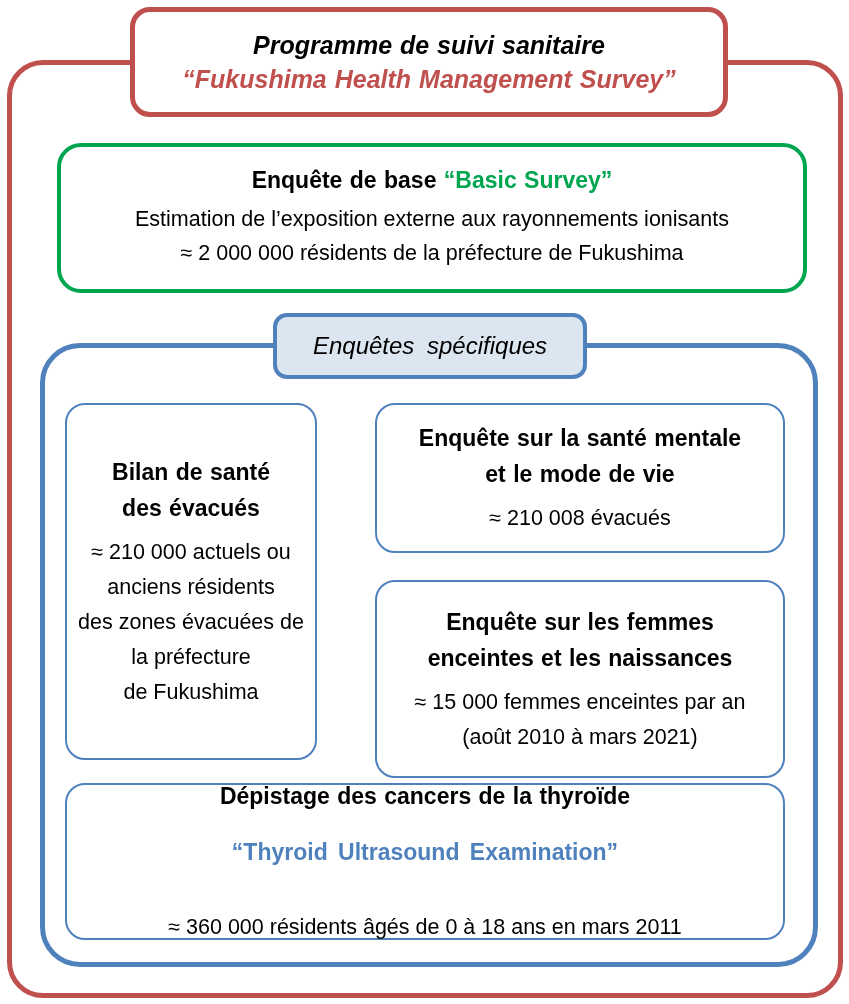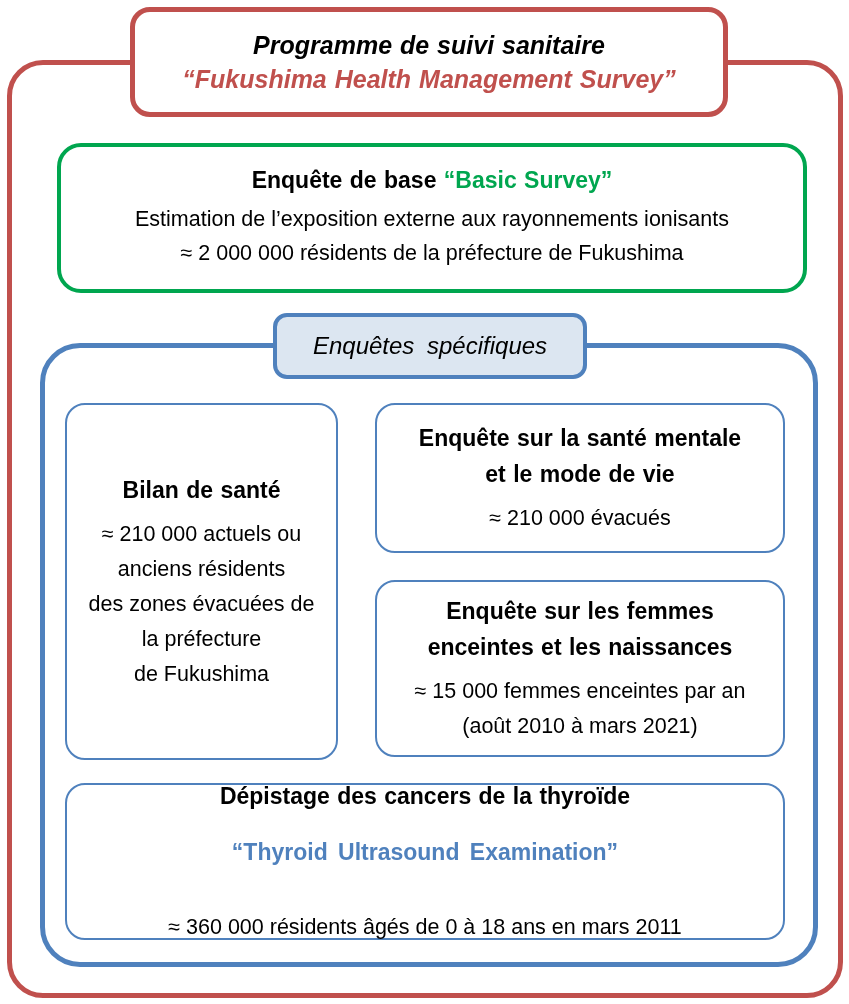--- a/index.html
+++ b/index.html
@@ -94,23 +94,23 @@
     background: #ffffff;
     z-index: 2;
     display: flex; flex-direction: column;
     align-items: center; justify-content: center;
     text-align: center;
   }
   .inner-title { font-size: 23px; font-weight: bold; line-height: 36px; word-spacing: 1px; }
   .inner-body  { font-size: 21.5px; line-height: 35px; }
   .gap-sm { height: 9px; }
 
-  .evacuee-box  { left: 65px;  top: 403px; width: 273px; height: 357px; }
+  .evacuee-box  { left: 65px;  top: 403px; width: 252px; height: 357px; }
   .mental-box   { left: 375px; top: 403px; width: 410px; height: 150px; }
-  .pregnancy-box{ left: 375px; top: 580px; width: 410px; height: 177px; }
+  .pregnancy-box{ left: 375px; top: 580px; width: 410px; height: 198px; }
   .thyroid-box  { left: 65px;  top: 783px; width: 720px; height: 157px; gap: 20px; }
   .thyroid-box .subtitle {
     font-size: 23px; font-weight: bold; color: var(--blue);
     line-height: 36px; word-spacing: 4px;
   }
 </style>
 </head>
 <body>
 
 <div class="canvas">
@@ -132,33 +132,34 @@
   </div>
 
   <div class="blue-container"></div>
 
   <div class="tab">
     <span>Enquêtes spécifiques</span>
   </div>
 
   <div class="inner-box evacuee-box">
     <div class="inner-title">Bilan de santé</div>
+    <div class="inner-title">des évacués</div>
     <div class="gap-sm"></div>
     <div class="inner-body">≈ 210 000 actuels ou</div>
     <div class="inner-body">anciens résidents</div>
     <div class="inner-body">des zones évacuées de</div>
     <div class="inner-body">la préfecture</div>
     <div class="inner-body">de Fukushima</div>
   </div>
 
   <div class="inner-box mental-box">
     <div class="inner-title">Enquête sur la santé mentale</div>
     <div class="inner-title">et le mode de vie</div>
     <div class="gap-sm"></div>
-    <div class="inner-body">≈ 210 000 évacués</div>
+    <div class="inner-body">≈ 210 008 évacués</div>
   </div>
 
   <div class="inner-box pregnancy-box">
     <div class="inner-title">Enquête sur les femmes</div>
     <div class="inner-title">enceintes et les naissances</div>
     <div class="gap-sm"></div>
     <div class="inner-body">≈ 15 000 femmes enceintes par an</div>
     <div class="inner-body">(août 2010 à mars 2021)</div>
   </div>
 

